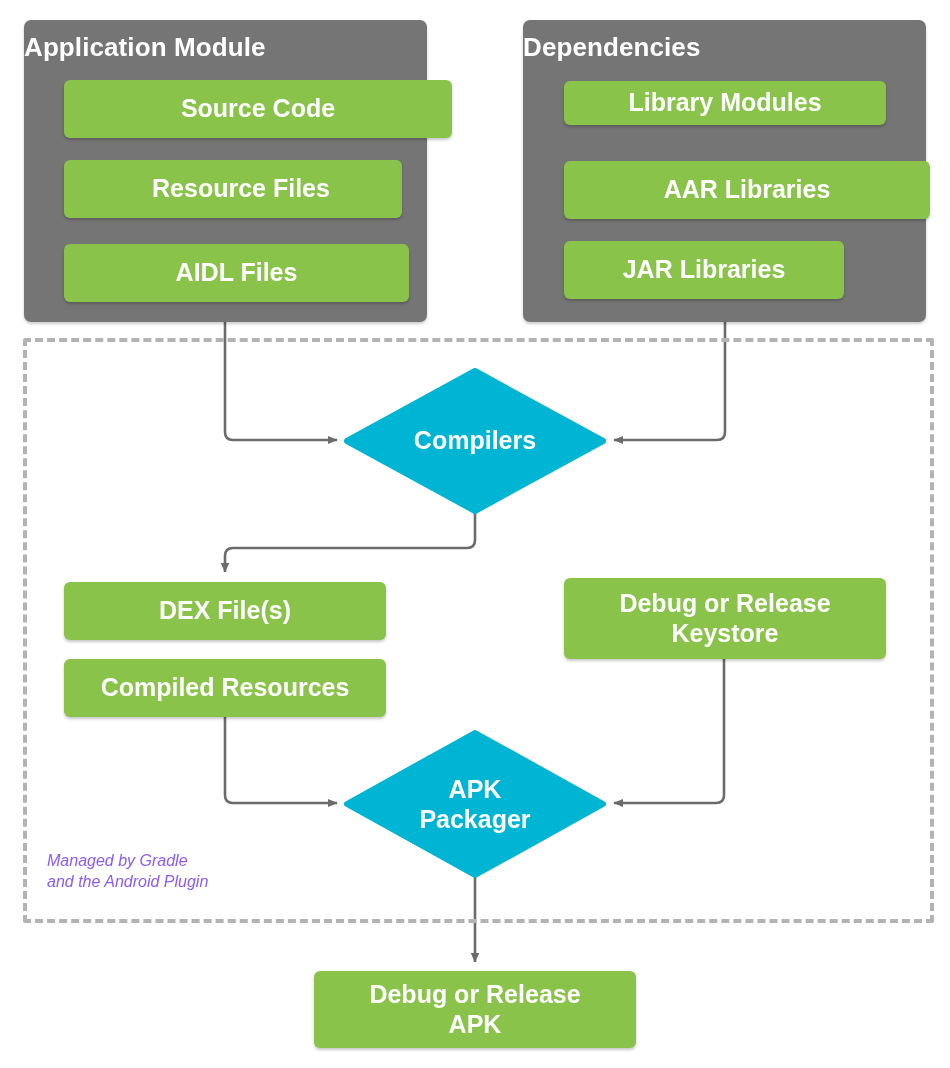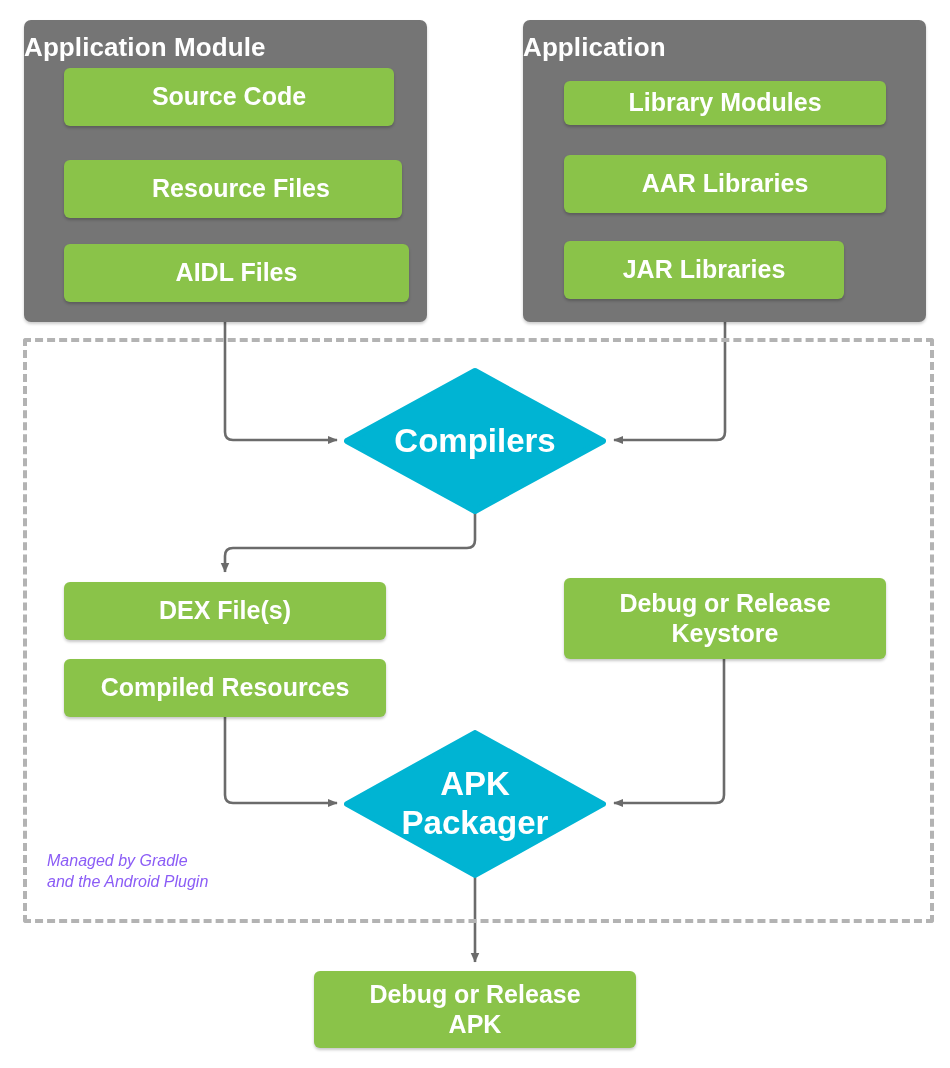--- a/index.html
+++ b/index.html
@@ -93,21 +93,21 @@
     z-index: 5;
   }
   .diamond-wrap .diamond-label {
     position: absolute;
     left: 0;
     right: 0;
     top: 50%;
     transform: translateY(-50%);
     text-align: center;
     color: #ffffff;
-    font-size: 33px;
+    font-size: 25px;
     font-weight: bold;
     line-height: 1.18;
     white-space: pre-line;
     pointer-events: none;
   }
 </style>
 </head>
 <body>
 
 <div id="canvas">
@@ -139,37 +139,37 @@
 
       <path d="M724,658 L724,795 Q724,803 716,803 L614,803" marker-end="url(#arrowL)"></path>
 
       <path d="M475,876 L475,962" marker-end="url(#arrowD)"></path>
     </g>
   </svg>
 
   <div class="group-box" style="left:24px; top:20px; width:403px; height:302px;">
     <div class="group-title">Application Module</div>
   </div>
-  <div class="green-box inner" style="left:64px; top:68px; width:330px; height:58px;">
+  <div class="green-box inner" style="left:64px; top:80px; width:388px; height:58px;">
     <span class="label">Source Code</span>
   </div>
   <div class="green-box inner" style="left:64px; top:160px; width:322px; height:58px;padding-left:16px;">
     <span class="label">Resource Files</span>
   </div>
   <div class="green-box inner" style="left:64px; top:244px; width:345px; height:58px;">
     <span class="label">AIDL Files</span>
   </div>
 
   <div class="group-box" style="left:523px; top:20px; width:403px; height:302px;">
-    <div class="group-title">Application</div>
+    <div class="group-title">Dependencies</div>
   </div>
   <div class="green-box inner" style="left:564px; top:81px; width:322px; height:44px;">
     <span class="label">Library Modules</span>
   </div>
-  <div class="green-box inner" style="left:564px; top:155px; width:322px; height:58px;">
+  <div class="green-box inner" style="left:564px; top:161px; width:366px; height:58px;">
     <span class="label">AAR Libraries</span>
   </div>
   <div class="green-box inner" style="left:564px; top:241px; width:280px; height:58px;">
     <span class="label">JAR Libraries</span>
   </div>
 
   <div class="diamond-wrap" style="left:344px; top:368px; width:262px; height:146px;">
     <svg width="262" height="146" viewBox="0 0 262 146" xmlns="http://www.w3.org/2000/svg">
       <path d="M131,3 L259,73 L131,143 L3,73 Z" fill="#00B4D3" stroke="#00B4D3" stroke-width="6" stroke-linejoin="round"></path>
     </svg>

